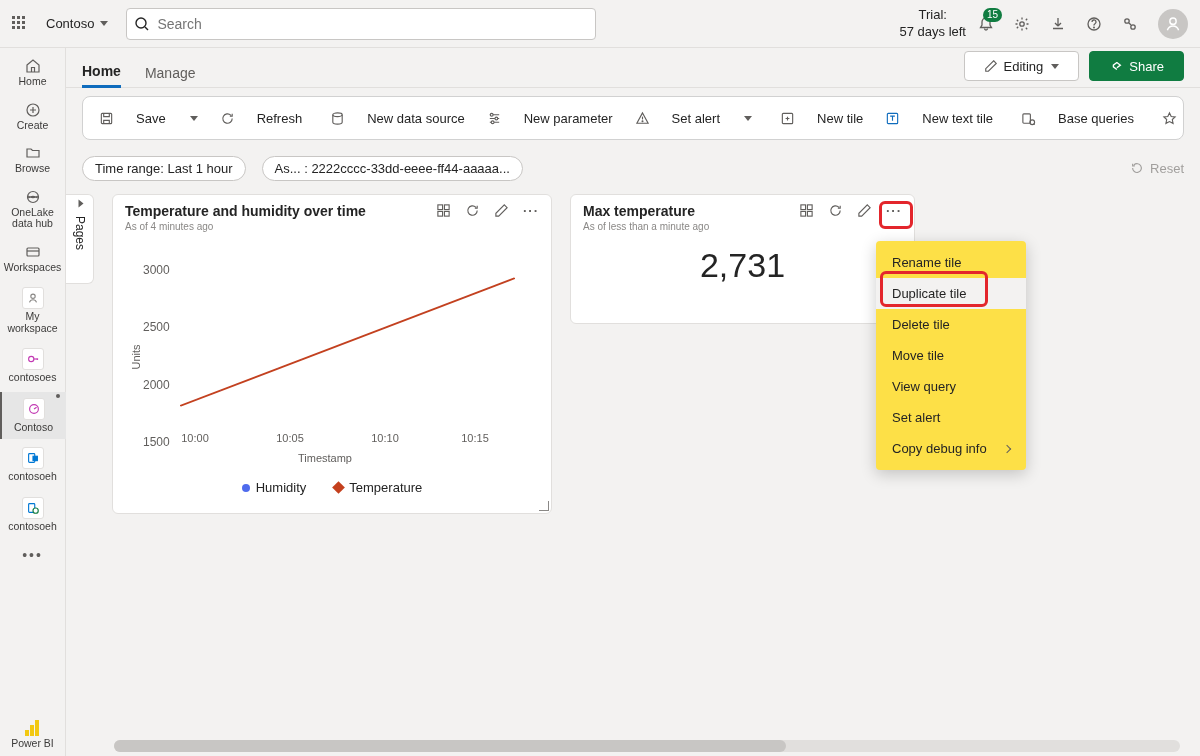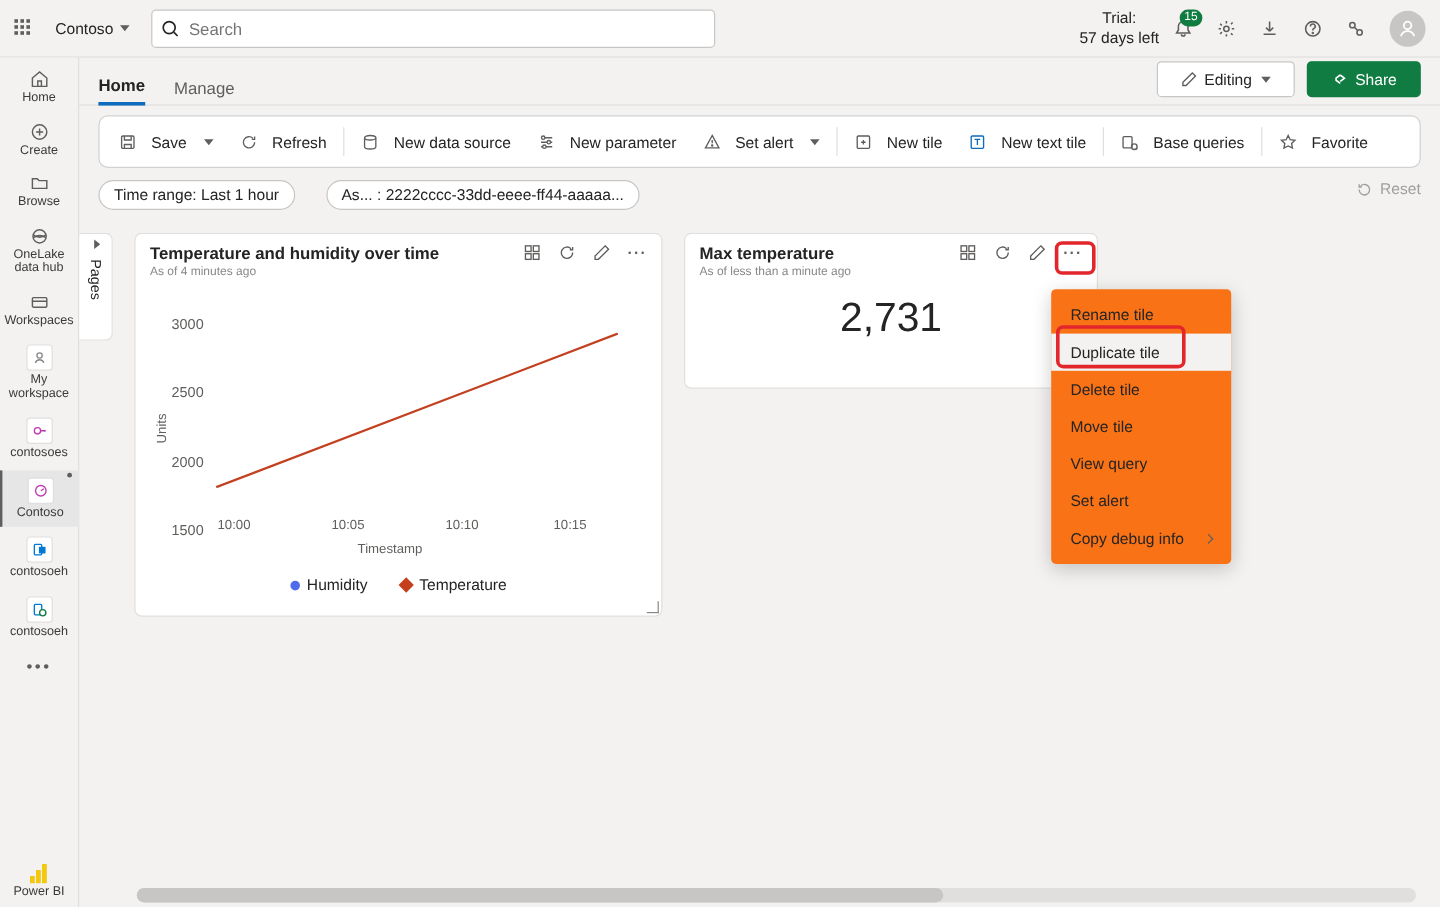--- a/index.html
+++ b/index.html
@@ -34,23 +34,23 @@
   
   .doc{position:absolute;top:48px;left:66px;right:0;bottom:0;display:flex;flex-direction:column}
   .tabs-row{height:40px;display:flex;align-items:flex-end;padding:0 16px;gap:24px;border-bottom:1px solid #e1dfdd}
   .doc-tab{padding:6px 0;font-size:14px;color:#605e5c;cursor:pointer}
   .doc-tab.active{color:#242424;border-bottom:3px solid #0f6cbd;font-weight:600;margin-bottom:-1px}
   .tabs-right{margin-left:auto;display:flex;align-items:center;gap:10px;padding-bottom:6px}
   .btn{display:flex;align-items:center;gap:6px;height:30px;padding:0 19px;border:1px solid #c8c6c4;border-radius:4px;background:#fff;cursor:pointer;font-size:13px}
   .btn.green{background:#107c41;border-color:#107c41;color:#fff}
   .btn.green *{color:#fff}
   .ribbon{height:44px;border:1px solid #d1d1d1;border-radius:8px;margin:8px 16px 0;background:#fff;display:flex;align-items:center;padding:0 6px;gap:2px}
-  .rib-item{display:flex;align-items:center;gap:12px;padding:0 10px;height:32px;cursor:pointer;white-space:nowrap}
+  .rib-item{display:flex;align-items:center;gap:22px;padding:0 10px;height:32px;cursor:pointer;white-space:nowrap}
   .rib-sep{width:1px;height:24px;background:#e1dfdd;margin:0 2px}
-  .filter-row{height:36px;margin:10px 16px 0;display:flex;align-items:flex-start;gap:26px}
+  .filter-row{height:36px;margin:10px 16px 0;display:flex;align-items:center;gap:16px}
   .pill{border:1px solid #c8c6c4;border-radius:16px;padding:4px 12px;background:#fff;cursor:pointer;font-size:13px}
   .reset{margin-left:auto;display:flex;align-items:center;gap:6px;color:#a19f9d}
   .reset *{color:#a19f9d}
   
   .canvas-area{flex:1;display:flex;margin-top:8px;overflow:hidden}
   .pages-tab{width:28px;border:1px solid #e1dfdd;border-left:none;border-radius:0 6px 6px 0;background:#fff;display:flex;flex-direction:column;align-items:center;padding-top:6px;gap:10px;cursor:pointer;height:90px;}
   .pages-tab .chev-r{transform:rotate(-90deg)}
   .vtext{writing-mode:vertical-rl;font-size:12px;color:#242424}
   .canvas{flex:1;padding:0 18px 24px;position:relative;overflow:auto}
   .tiles{display:flex;gap:18px;align-items:flex-start}
@@ -68,21 +68,21 @@
   .xl{position:absolute;bottom:28px;font-size:11px;color:#605e5c;transform:translateX(-50%)}
   .legend{display:flex;gap:28px;justify-content:center;padding:4px 0}
   .legend-item{display:flex;align-items:center;gap:6px;font-size:12px}
   .mark-c{width:8px;height:8px;background:#4f6bed;border-radius:50%}
   .mark-d{width:9px;height:9px;background:#c4401d;transform:rotate(45deg)}
   .chart-line{position:absolute;left:55px;top:20px;right:10px;bottom:50px}
   .chart-line svg{width:100%;height:100%}
   .hscroll{position:absolute;left:20px;right:20px;bottom:4px;height:12px;background:#e1dfdd;border-radius:6px}
   .hscroll-thumb{position:absolute;left:0;top:0;height:100%;width:63%;border-radius:6px;background:#c8c6c4}
   
-  .ctx{position:absolute;width:150px;background:#f97316;border-radius:4px;box-shadow:0 4px 16px rgba(0,0,0,.2);padding:6px 0;z-index:50}
+  .ctx{position:absolute;width:150px;background:#fde047;border-radius:4px;box-shadow:0 4px 16px rgba(0,0,0,.2);padding:6px 0;z-index:50}
   .ctx-item{padding:8px 16px;cursor:pointer;font-size:13px;display:flex;align-items:center;justify-content:space-between}
   .ctx-item.hl{background:#f3f2f1}
   .red-ring{border:3px solid #e3262c;border-radius:6px;position:absolute;pointer-events:none;z-index:60}
   .ctx-chev{width:6px;height:6px;border-right:1.5px solid #605e5c;border-bottom:1.5px solid #605e5c;transform:rotate(-45deg)}
   svg{display:block}
   .ylabel{position:absolute;left:-2px;top:50%;transform:translateY(-50%) rotate(-90deg);font-size:11px;color:#605e5c}
   .xlabel{position:absolute;left:50%;bottom:8px;transform:translateX(-50%);font-size:11px;color:#605e5c}
 </style>
 </head>
 <body>

